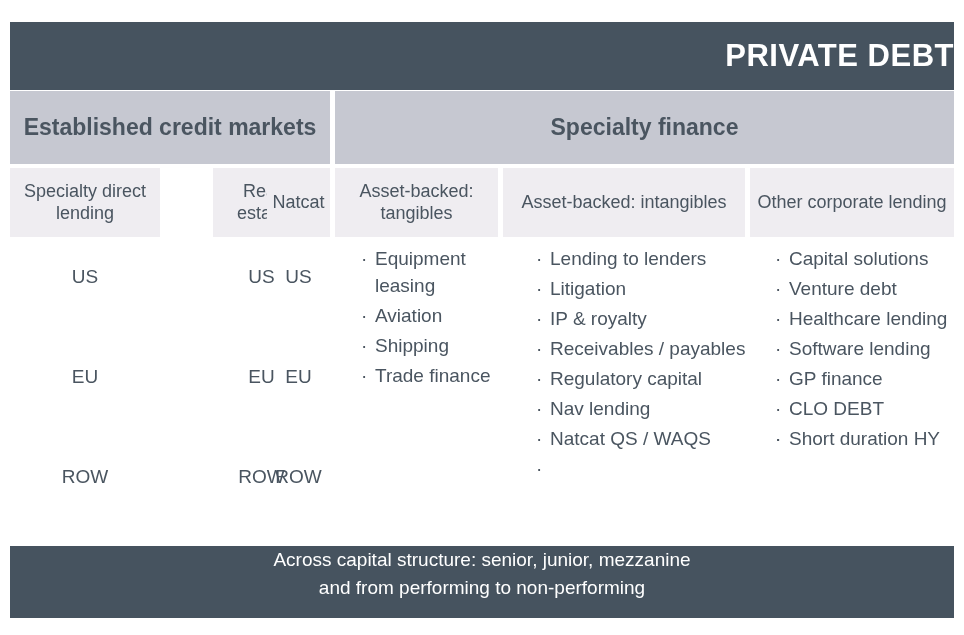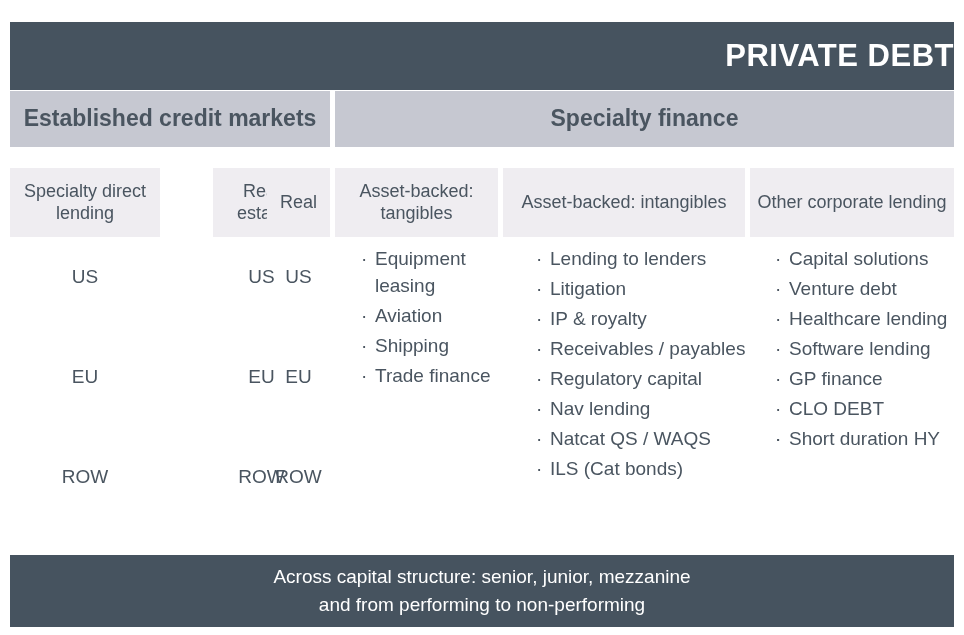--- a/index.html
+++ b/index.html
@@ -47,21 +47,21 @@
   .cat-band {
     position: absolute;
     left: 10px;
     top: 91px;
     width: 944px;
     height: 73px;
   }
   .cat-cell {
     position: absolute;
     top: 0;
-    height: 56px;
+    height: 73px;
     background: #c6c8d1;
     display: flex;
     align-items: center;
     justify-content: center;
     text-align: center;
     box-sizing: border-box;
     padding: 0 8px;
   }
   .cat-cell span {
     font-size: 23px;
@@ -173,22 +173,21 @@
   .footer-bar {
     position: absolute;
     left: 10px;
     top: 546px;
     width: 944px;
     height: 72px;
     background: #46535f;
     display: flex;
     flex-direction: column;
     align-items: center;
-    justify-content: center;
-    margin-top: 9px;
+    justify-content: flex-start;
   }
   .footer-bar .footer-line {
     color: #ffffff;
     font-size: 19px;
     line-height: 1.45;
     text-align: center;
   }
 </style>
 </head>
 <body>
@@ -209,21 +208,21 @@
   </div>
 
   <div class="sub-band">
     <div class="sub-cell col-corp">
       <span>Specialty direct lending</span>
     </div>
     <div class="sub-cell col-re">
       <span>Real estate</span>
     </div>
     <div class="sub-cell col-infra">
-      <span>Real</span>
+      <span>Natcat</span>
     </div>
     <div class="sub-cell col-tang">
       <span>Asset-backed: tangibles</span>
     </div>
     <div class="sub-cell col-intan">
       <span>Asset-backed: intangibles</span>
     </div>
     <div class="sub-cell col-other">
       <span>Other corporate lending</span>
     </div>
@@ -260,21 +259,21 @@
 
     <div class="body-col bullet-col bcol-intan">
       <ul class="bullet-list">
         <li><span class="dot">·</span><span>Lending to lenders</span></li>
         <li><span class="dot">·</span><span>Litigation</span></li>
         <li><span class="dot">·</span><span>IP &amp; royalty</span></li>
         <li><span class="dot">·</span><span>Receivables / payables</span></li>
         <li><span class="dot">·</span><span>Regulatory capital</span></li>
         <li><span class="dot">·</span><span>Nav lending</span></li>
         <li><span class="dot">·</span><span>Natcat QS / WAQS</span></li>
-        <li><span class="dot">·</span><span>ILS (Cat bonds)</span></li>
+        <li><span class="dot">·</span></li>
       </ul>
     </div>
 
     <div class="body-col bullet-col bcol-other">
       <ul class="bullet-list">
         <li><span class="dot">·</span><span>Capital solutions</span></li>
         <li><span class="dot">·</span><span>Venture debt</span></li>
         <li><span class="dot">·</span><span>Healthcare lending</span></li>
         <li><span class="dot">·</span><span>Software lending</span></li>
         <li><span class="dot">·</span><span>GP finance</span></li>

